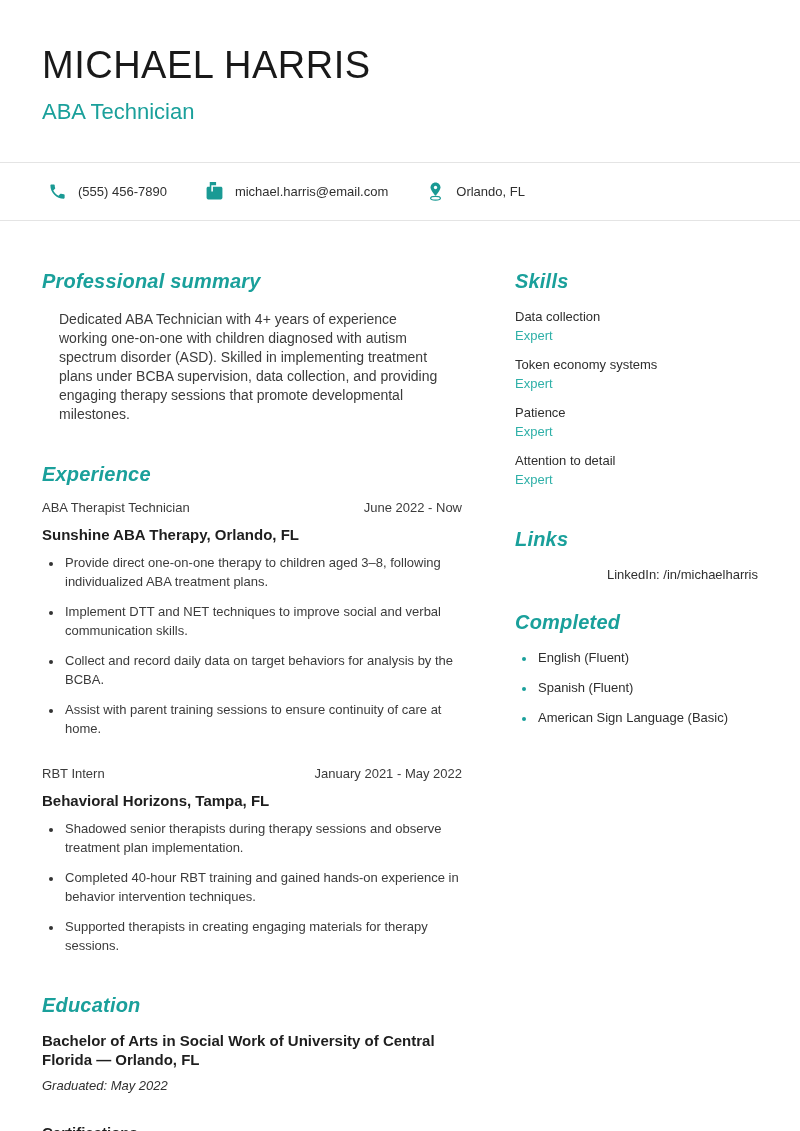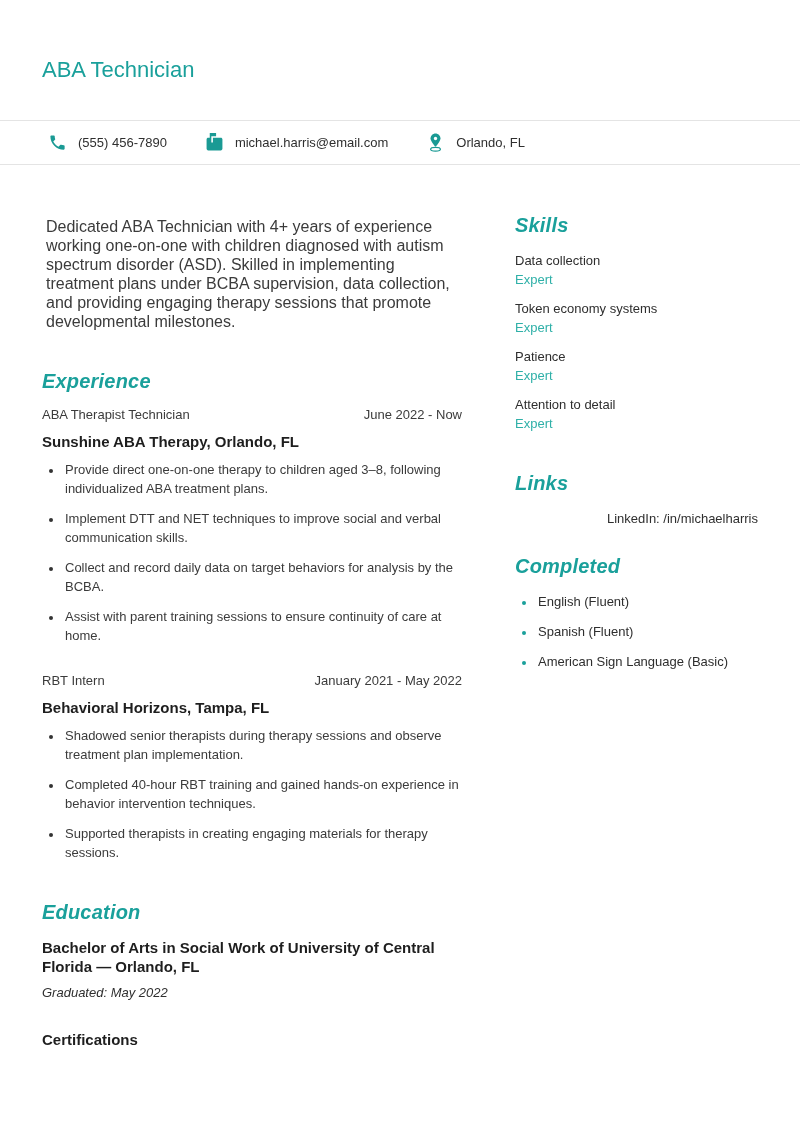--- a/index.html
+++ b/index.html
@@ -23,34 +23,34 @@
     margin:0;font-size:38px;line-height:42px;font-weight:500;
     color:var(--ink);letter-spacing:.5px;
   }
   .job-title{
     margin-top:12px;font-size:22px;line-height:28px;font-weight:500;
     color:var(--accent);
   }
   
   .contact-bar{
     border-top:1px solid var(--divider);border-bottom:1px solid var(--divider);
-    height:45px;display:flex;align-items:center;gap:38px;padding:0 48px;
+    height:59px;display:flex;align-items:center;gap:38px;padding:0 48px;
   }
   .contact-item{display:flex;align-items:center;gap:11px;font-size:13px;color:#2f2f2f;}
   .contact-item svg{display:block;}
   
   .main{display:flex;gap:53px;padding:48px 42px 0;}
   .col-left{width:420px;flex:none;}
   .col-right{flex:1;min-width:0;}
   .section{margin-bottom:38px;}
   .section-heading{
     margin:0 0 14px;font-size:20px;line-height:24px;font-style:italic;
     font-weight:600;color:var(--accent);letter-spacing:.2px;
   }
-  .summary-text{margin:4px;font-size:16px;line-height:19px;color:var(--body);}
+  .summary-text{margin:17px;font-size:14px;line-height:19px;color:var(--body);}
   
   .job + .job{margin-top:28px;}
   .job-head{display:flex;justify-content:space-between;align-items:flex-end;
     font-size:13px;line-height:16px;color:var(--body);margin-bottom:10px;}
   .job-dates{white-space:nowrap;}
   .company{font-size:15px;line-height:18px;font-weight:700;color:var(--bold-ink);margin:0 0 9px;}
   ul.bullets{margin:0;padding-left:21px;font-size:13px;line-height:19px;color:var(--body);list-style:disc outside;}
   ul.bullets li{margin-bottom:11px;padding-left:2px;}
   ul.bullets li:last-child{margin-bottom:0;}
   ul.bullets li::marker{color:#333;font-size:12px;}
@@ -67,20 +67,21 @@
   ul.lang-list{margin:0;padding-left:21px;font-size:13px;line-height:19px;color:#2e2e2e;list-style:disc outside;}
   ul.lang-list li{margin-bottom:11px;padding-left:2px;}
   ul.lang-list li::marker{color:var(--accent);font-size:12px;}
 </style>
 </head>
 <body>
 
 <div class="page">
 
   <div class="header">
+    <h1 class="name">MICHAEL HARRIS</h1>
     <div class="job-title">ABA Technician</div>
   </div>
 
   <div class="contact-bar">
     <div class="contact-item">
       <svg width="19" height="19" viewBox="0 0 24 24" fill="#1a9a94" aria-hidden="true">
         <path d="M6.62 10.79c1.44 2.83 3.76 5.14 6.59 6.59l2.2-2.2c.27-.27.67-.36 1.02-.24 1.12.37 2.33.57 3.57.57.55 0 1 .45 1 1V20c0 .55-.45 1-1 1-9.39 0-17-7.61-17-17 0-.55.45-1 1-1h3.5c.55 0 1 .45 1 1 0 1.25.2 2.45.57 3.57.11.35.03.74-.25 1.02l-2.2 2.2z"></path>
       </svg>
       <span>(555) 456-7890</span>
     </div>
@@ -98,20 +99,21 @@
       </svg>
       <span>Orlando, FL</span>
     </div>
   </div>
 
   <div class="main">
 
     <div class="col-left">
 
       <div class="section">
+        <h2 class="section-heading">Professional summary</h2>
         <p class="summary-text">Dedicated ABA Technician with 4+ years of experience working one-on-one with children diagnosed with autism spectrum disorder (ASD). Skilled in implementing treatment plans under BCBA supervision, data collection, and providing engaging therapy sessions that promote developmental milestones.</p>
       </div>
 
       <div class="section">
         <h2 class="section-heading">Experience</h2>
 
         <div class="job">
           <div class="job-head">
             <span>ABA Therapist Technician</span>
             <span class="job-dates">June 2022 - Now</span>

